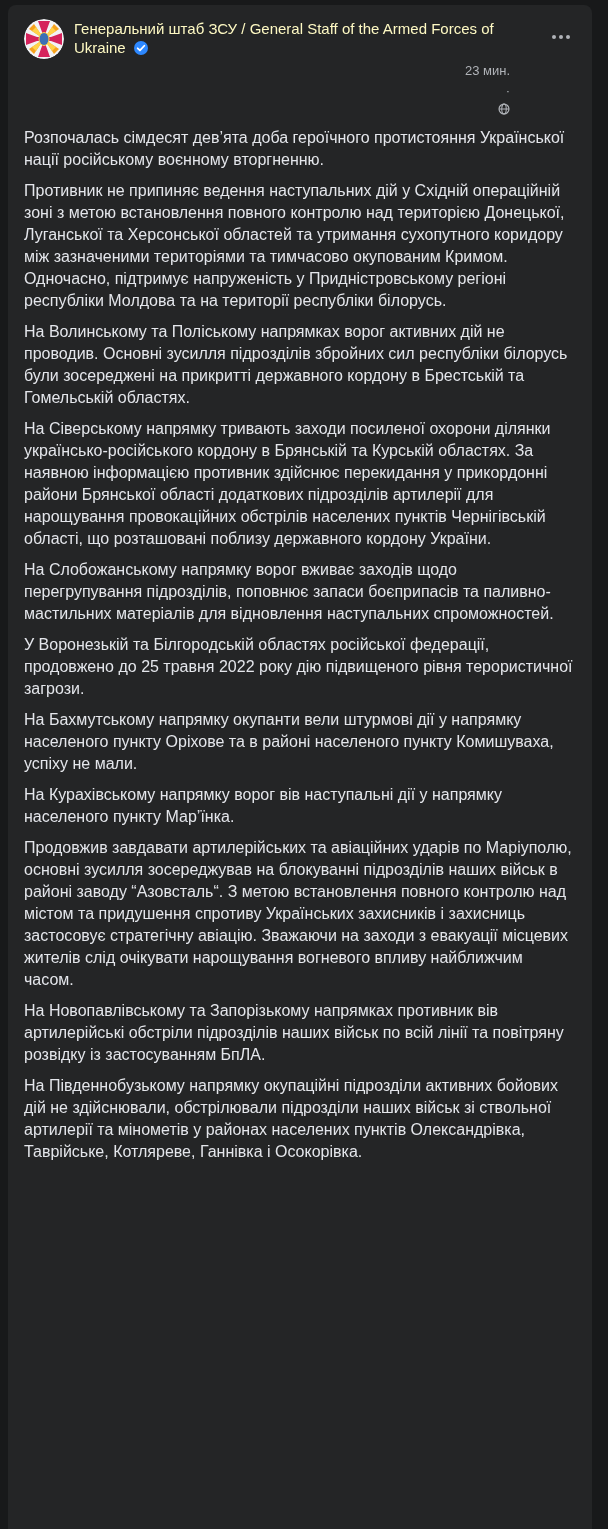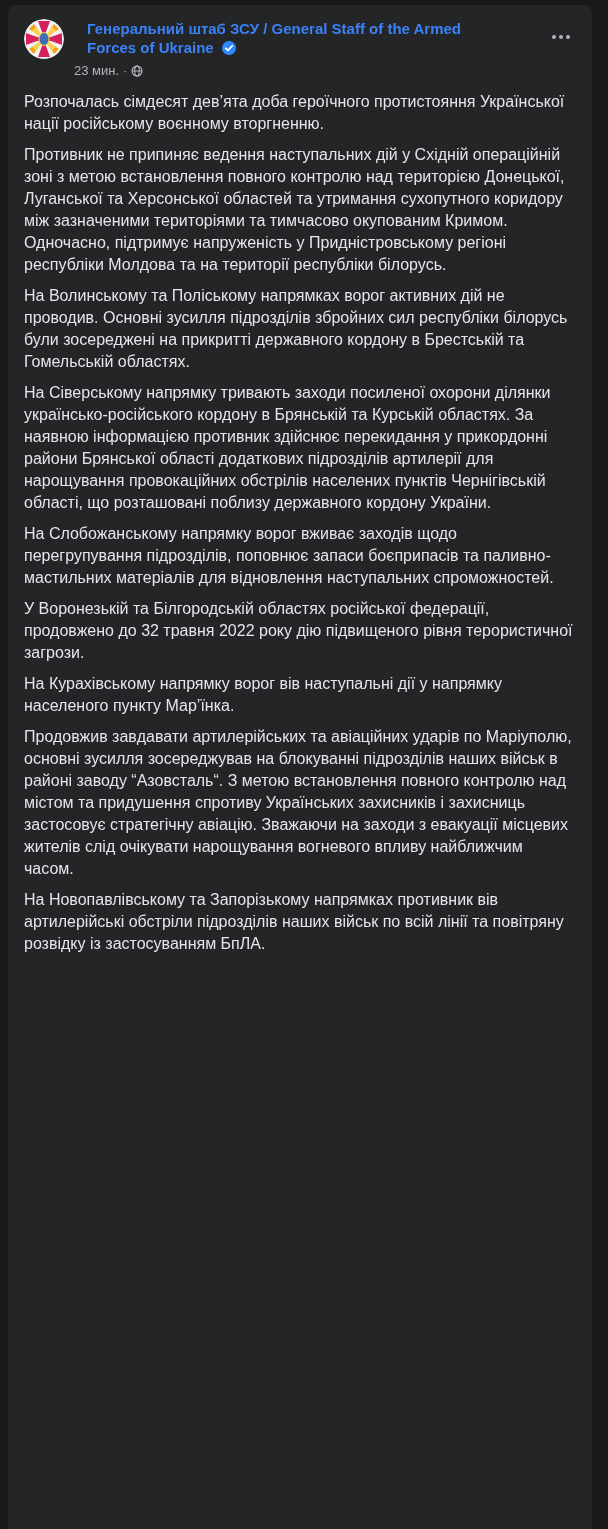--- a/index.html
+++ b/index.html
@@ -29,40 +29,40 @@
     flex: 0 0 40px;
     cursor: pointer;
   }
   .header-mid {
     flex: 1 1 auto;
     margin-left: 10px;
     min-width: 0;
     padding-right: 36px;
   }
   .page-name {
-    color: #3b82f6;
+    color: #fef9c3;
     font-size: 15px;
-    font-weight: 700;
+    font-weight: 400;
     line-height: 19px;
     cursor: pointer;
-    margin-left: 13px;
   }
   .verified-badge {
     display: inline-block;
     vertical-align: -2px;
     margin-left: 4px;
   }
   .meta-row {
     display: flex;
-    align-items: center;
+    align-items: flex-end;
     gap: 4px;
     margin-top: 4px;
     color: #b0b3b8;
     font-size: 13px;
     line-height: 16px;
+    flex-direction: column;
   }
   .meta-row .timestamp { cursor: pointer; }
   .more-button {
     display: flex;
     align-items: center;
     gap: 3px;
     padding: 10px 6px;
     margin-top: 6px;
     border-radius: 18px;
     cursor: pointer;
@@ -148,19 +148,21 @@
     </div>
 
   </div>
 
   <div class="post-text">
       <div class="para">Розпочалась сімдесят дев’ята доба героїчного протистояння Української нації російському воєнному вторгненню.</div>
       <div class="para">Противник не припиняє ведення наступальних дій у Східній операційній зоні з метою встановлення повного контролю над територією Донецької, Луганської та Херсонської областей та утримання сухопутного коридору між зазначеними територіями та тимчасово окупованим Кримом. Одночасно, підтримує напруженість у Придністровському регіоні республіки Молдова та на території республіки білорусь.</div>
       <div class="para">На Волинському та Поліському напрямках ворог активних дій не проводив. Основні зусилля підрозділів збройних сил республіки білорусь були зосереджені на прикритті державного кордону в Брестській та Гомельській областях.</div>
       <div class="para">На Сіверському напрямку тривають заходи посиленої охорони ділянки українсько-російського кордону в Брянській та Курській областях. За наявною інформацією противник здійснює перекидання у прикордонні райони Брянської області додаткових підрозділів артилерії для нарощування провокаційних обстрілів населених пунктів Чернігівській області, що розташовані поблизу державного кордону України.</div>
       <div class="para">На Слобожанському напрямку ворог вживає заходів щодо перегрупування підрозділів, поповнює запаси боєприпасів та паливно-мастильних матеріалів для відновлення наступальних спроможностей.</div>
-      <div class="para">У Воронезькій та Білгородській областях російської федерації, продовжено до 32 травня 2022 року дію підвищеного  рівня терористичної загрози.</div>
+      <div class="para">У Воронезькій та Білгородській областях російської федерації, продовжено до 25 травня 2022 року дію підвищеного  рівня терористичної загрози.</div>
+      <div class="para">На Бахмутському напрямку окупанти вели штурмові дії у напрямку населеного пункту Оріхове та в районі населеного пункту Комишуваха, успіху не мали.</div>
       <div class="para">На Курахівському напрямку ворог вів наступальні дії у напрямку населеного пункту Мар’їнка.</div>
       <div class="para">Продовжив завдавати артилерійських та авіаційних ударів по Маріуполю, основні зусилля зосереджував на блокуванні підрозділів наших військ в районі заводу “Азовсталь“. З метою встановлення повного контролю над містом та придушення спротиву Українських захисників і захисниць застосовує стратегічну авіацію. Зважаючи на заходи з евакуації місцевих жителів слід очікувати нарощування вогневого впливу найближчим часом.</div>
       <div class="para">На Новопавлівському та Запорізькому напрямках противник вів артилерійські обстріли підрозділів наших військ по всій лінії та повітряну розвідку із застосуванням БпЛА.</div>
+      <div class="para">На Південнобузькому напрямку окупаційні підрозділи активних бойових дій не здійснювали, обстрілювали підрозділи наших військ зі ствольної артилерії та мінометів у районах населених пунктів Олександрівка, Таврійське, Котляреве, Ганнівка і Осокорівка.</div>
     </div>
 
 </div>
 
 </body></html>

